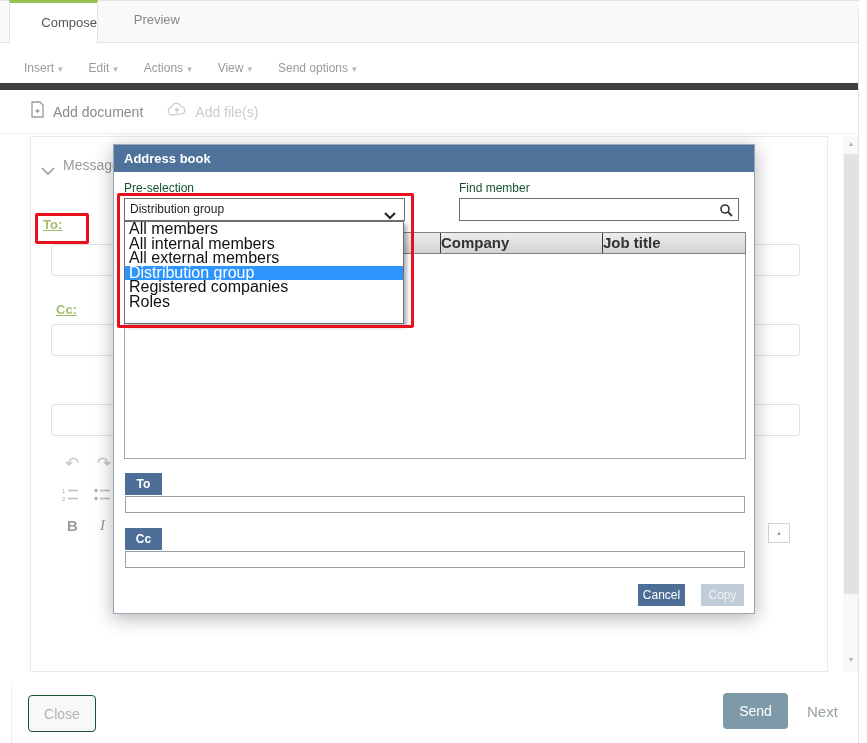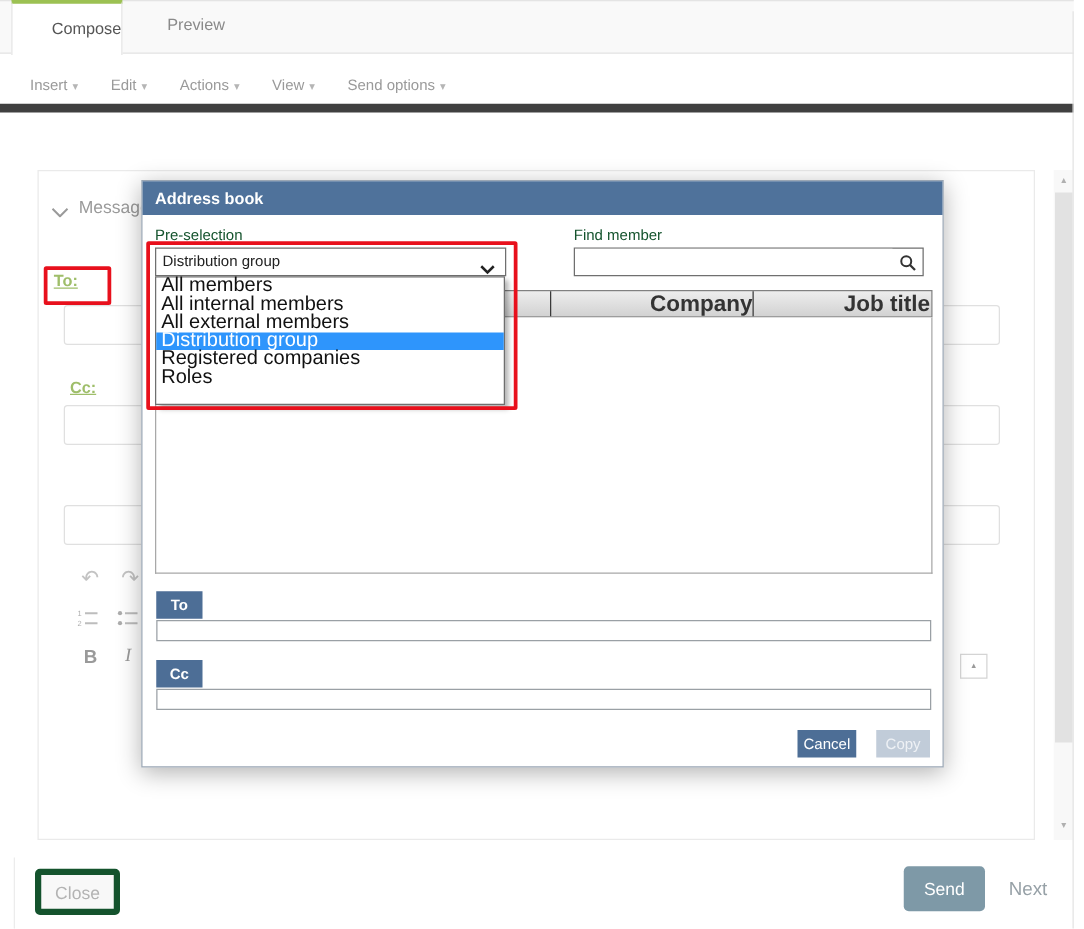--- a/index.html
+++ b/index.html
@@ -67,21 +67,21 @@
   
   .scrollbar { position:absolute; left:843px; top:136px; width:16px; height:536px; background:#f8f8f8; }
   .scroll-arrow { position:absolute; left:0; width:16px; height:16px; font-size:8px; color:#b0b0b0;
     text-align:center; line-height:16px; cursor:pointer; }
   .scroll-thumb { position:absolute; left:1px; top:18px; width:14px; height:440px; background:#e2e2e2; cursor:pointer; }
   .page-border-right { position:absolute; left:858px; top:9px; width:1px; height:734px; background:#e4e4e4; }
   .footer-border-left { position:absolute; left:11px; top:686px; width:1px; height:57px; background:#ececec; }
   
   .btn-close {
     position:absolute; left:28px; top:695px; width:68px; height:37px;
-    background:#f8f8f8; border:5px solid #14532d; border-radius:4px;
+    background:#f8f8f8; border:1px solid #14532d; border-radius:4px;
     font-size:14px; color:#b3b3b3; cursor:pointer;
   }
   .btn-send {
     position:absolute; left:723px; top:693px; width:65px; height:36px;
     background:#7e99a7; border:none; border-radius:4px;
     font-size:14px; color:#fff; cursor:pointer;
   }
   .link-next { position:absolute; left:807px; top:703px; font-size:15px; color:#97a1a7; cursor:pointer; }
   
   .modal {
@@ -112,21 +112,21 @@
   .m-search input {
     position:absolute; left:0; top:0; width:254px; height:21px; border:none; outline:none;
     font-size:12px; padding:0 5px; font-family:inherit;
   }
   .m-search svg { position:absolute; right:5px; top:4px; }
   .m-table-header {
     position:absolute; left:10px; top:87px; width:622px; height:22px; display:flex;
     background:linear-gradient(#ededed,#d2d2d2); border:1px solid #808080;
   }
   .m-th {
-    font-size:18px; font-weight:bold; color:#333; text-align:right; line-height:20px; cursor:pointer;
+    font-size:15px; font-weight:bold; color:#333; text-align:left; line-height:20px; cursor:pointer;
   }
   .m-th1 { width:316px; border-right:1px solid #3a3a3a; }
   .m-th2 { width:162px; border-right:1px solid #3a3a3a; }
   .m-th3 { width:141px; }
   .m-list {
     position:absolute; left:10px; top:109px; width:622px; height:205px;
     border:1px solid #a8a8a8; border-top:none; background:#fff;
   }
   .m-chipbtn {
     position:absolute; width:37px; height:22px; background:#4d6e96; color:#fff;
@@ -157,20 +157,40 @@
   </div>
 
   <div class="menubar">
     <span class="menu-item"><span>Insert</span><span class="menu-caret">▾</span></span>
     <span class="menu-item"><span>Edit</span><span class="menu-caret">▾</span></span>
     <span class="menu-item"><span>Actions</span><span class="menu-caret">▾</span></span>
     <span class="menu-item"><span>View</span><span class="menu-caret">▾</span></span>
     <span class="menu-item"><span>Send options</span><span class="menu-caret">▾</span></span>
   </div>
 
+  <div class="attachbar">
+    <span class="attach-item">
+      <span>
+        <svg width="15" height="17" viewBox="0 0 15 17">
+            <path d="M2 1 h8 l3 3 v12 h-11 z" fill="none" stroke="#9a9a9a" stroke-width="1.3"></path>
+            <path d="M7.5 8 v4 M5.5 10 h4" stroke="#9a9a9a" stroke-width="1.3"></path>
+          </svg>
+      </span>
+      <span class="attach-label">Add document</span>
+    </span>
+    <span class="attach-item disabled">
+      <span>
+        <svg width="20" height="15" viewBox="0 0 20 15">
+            <path d="M5 13 a4 4 0 0 1 -0.5 -7.9 a5 5 0 0 1 9.6 -0.4 a3.6 3.6 0 0 1 0.9 7.1 z" fill="none" stroke="#cfcfcf" stroke-width="1.3"></path>
+            <path d="M10 11 v-4 M8 8.5 l2 -2 l2 2" stroke="#cfcfcf" stroke-width="1.3" fill="none"></path>
+          </svg>
+      </span>
+      <span class="attach-label">Add file(s)</span>
+    </span>
+  </div>
 
   <div class="panel">
     <span class="section-chevron">
       <svg width="14" height="8" viewBox="0 0 14 8">
           <polyline points="1,1 7,7 13,1" fill="none" stroke="#9a9a9a" stroke-width="1.6"></polyline>
         </svg>
     </span>
     <span class="section-label">Message</span>
 
     <span class="form-label-green" style="left:12px; top:80px;">To:</span>

